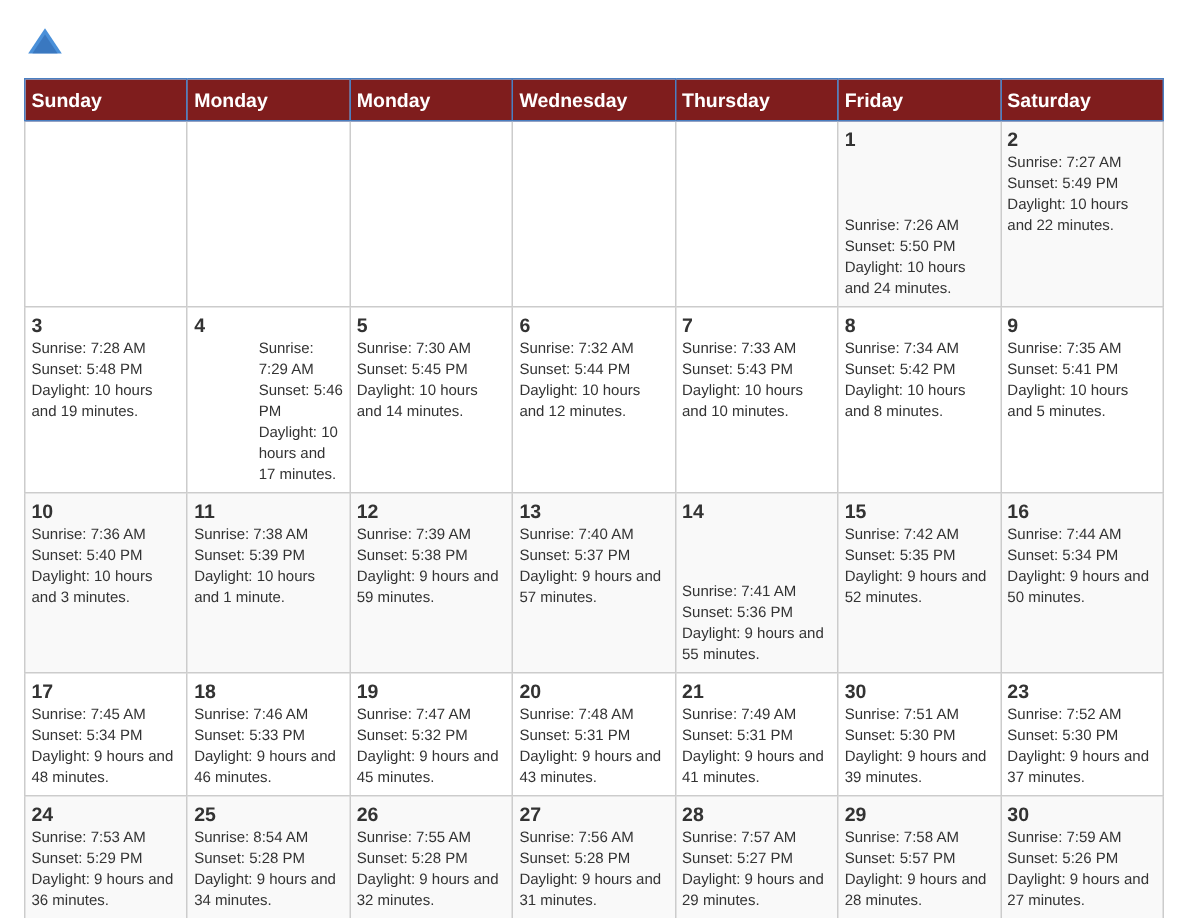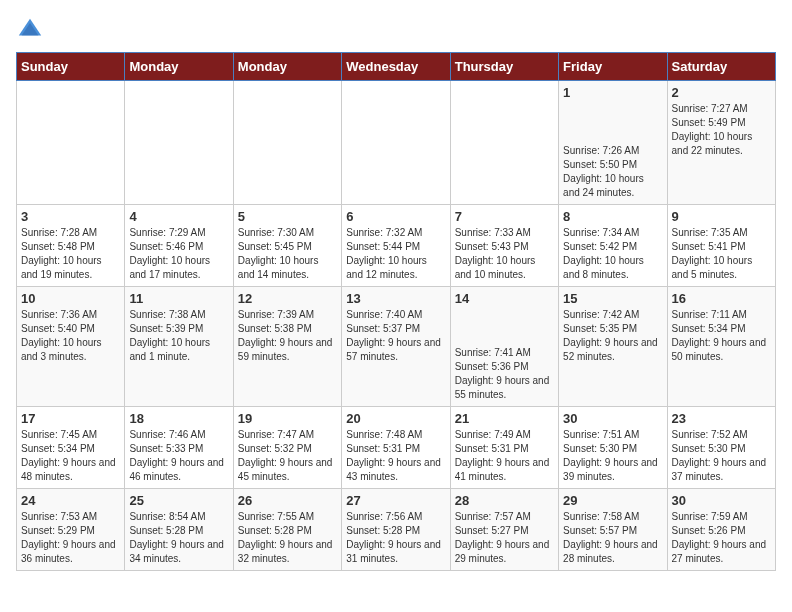--- a/index.html
+++ b/index.html
@@ -143,21 +143,21 @@
       </tr>
       <tr>
         <td>
           <span class="day-number">3</span>
           <div class="day-info" style="white-space: pre-line;">Sunrise: 7:28 AM
 Sunset: 5:48 PM
 Daylight: 10 hours and 19 minutes.</div>
         </td>
         <td>
           <span class="day-number">4</span>
-          <div class="day-info" style="white-space: pre-line;">Sunrise: 7:29 AM
+          <div class="day-info" style="white-space: pre-line; margin-left: 43px;">Sunrise: 7:29 AM
 Sunset: 5:46 PM
 Daylight: 10 hours and 17 minutes.</div>
         </td>
         <td>
           <span class="day-number">5</span>
           <div class="day-info" style="white-space: pre-line;">Sunrise: 7:30 AM
 Sunset: 5:45 PM
 Daylight: 10 hours and 14 minutes.</div>
         </td>
         <td>
@@ -217,21 +217,21 @@
 Daylight: 9 hours and 55 minutes.</div>
         </td>
         <td>
           <span class="day-number">15</span>
           <div class="day-info" style="white-space: pre-line;">Sunrise: 7:42 AM
 Sunset: 5:35 PM
 Daylight: 9 hours and 52 minutes.</div>
         </td>
         <td>
           <span class="day-number">16</span>
-          <div class="day-info" style="white-space: pre-line;">Sunrise: 7:11 AM
+          <div class="day-info" style="white-space: pre-line;">Sunrise: 7:44 AM
 Sunset: 5:34 PM
 Daylight: 9 hours and 50 minutes.</div>
         </td>
       </tr>
       <tr>
         <td>
           <span class="day-number">17</span>
           <div class="day-info" style="white-space: pre-line;">Sunrise: 7:45 AM
 Sunset: 5:34 PM
 Daylight: 9 hours and 48 minutes.</div>

